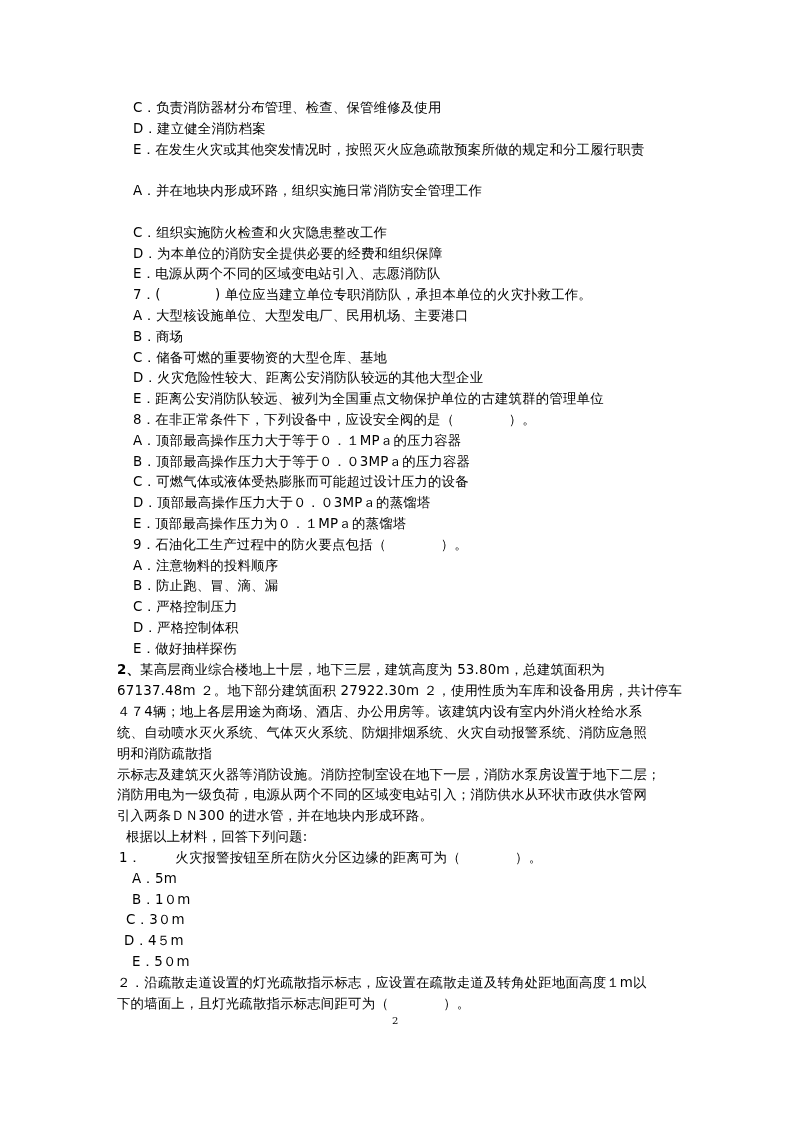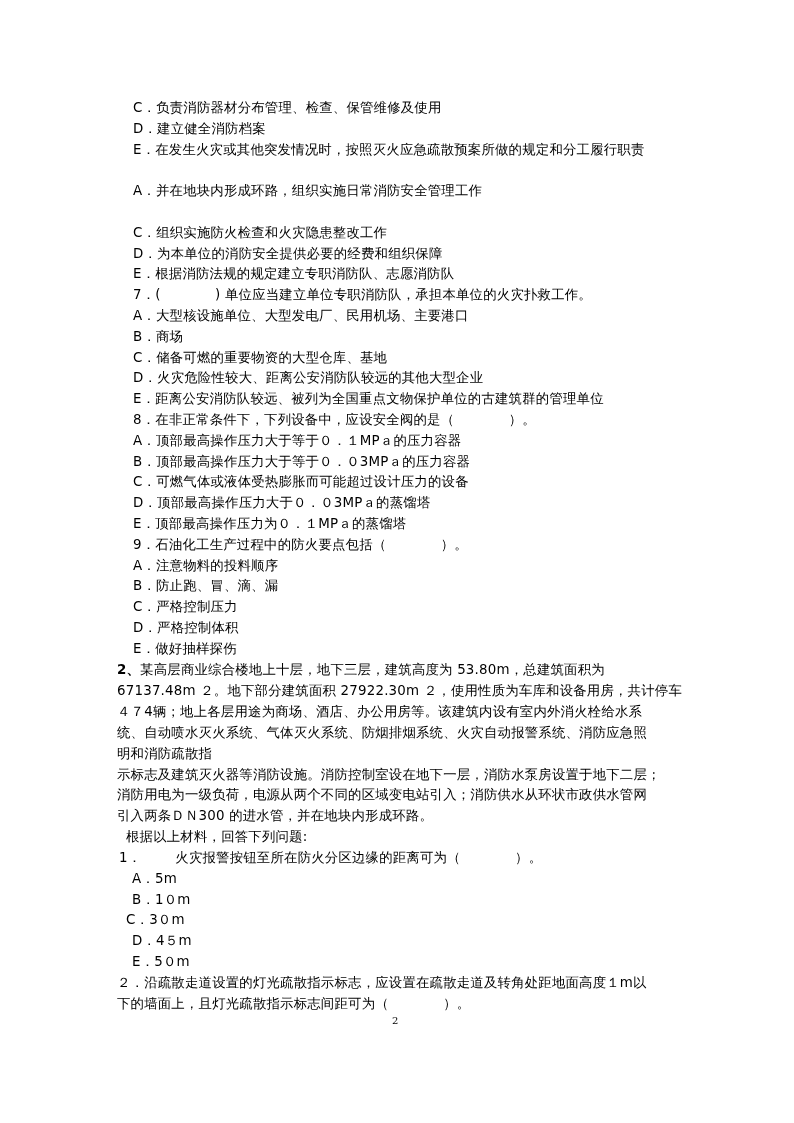--- a/index.html
+++ b/index.html
@@ -17,21 +17,21 @@
 <body>
 
 <div class="page">
 
   <div class="line opt" style="top:99px">C．负责消防器材分布管理、检查、保管维修及使用</div>
   <div class="line opt" style="top:120px">D．建立健全消防档案</div>
   <div class="line opt" style="top:141px">E．在发生火灾或其他突发情况时，按照灭火应急疏散预案所做的规定和分工履行职责</div>
   <div class="line opt" style="top:182px">A．并在地块内形成环路，组织实施日常消防安全管理工作</div>
   <div class="line opt" style="top:224px">C．组织实施防火检查和火灾隐患整改工作</div>
   <div class="line opt" style="top:245px">D．为本单位的消防安全提供必要的经费和组织保障</div>
-  <div class="line opt" style="top:265px">E．根据消防法规的规定建立专职消防队、志愿消防队</div>
+  <div class="line opt" style="top:265px">E．电源从两个不同的区域变电站引入、志愿消防队</div>
   <div class="line q" style="top:286px">7．(　　　　) 单位应当建立单位专职消防队，承担本单位的火灾扑救工作。</div>
   <div class="line opt" style="top:307px">A．大型核设施单位、大型发电厂、民用机场、主要港口</div>
   <div class="line opt" style="top:328px">B．商场</div>
   <div class="line opt" style="top:349px">C．储备可燃的重要物资的大型仓库、基地</div>
   <div class="line opt" style="top:369px">D．火灾危险性较大、距离公安消防队较远的其他大型企业</div>
   <div class="line opt" style="top:390px">E．距离公安消防队较远、被列为全国重点文物保护单位的古建筑群的管理单位</div>
   <div class="line q" style="top:411px">8．在非正常条件下，下列设备中，应设安全阀的是（　　　　）。</div>
   <div class="line opt" style="top:432px">A．顶部最高操作压力大于等于０．１MPａ的压力容器</div>
   <div class="line opt" style="top:453px">B．顶部最高操作压力大于等于０．０3MPａ的压力容器</div>
   <div class="line opt" style="top:473px">C．可燃气体或液体受热膨胀而可能超过设计压力的设备</div>
@@ -55,20 +55,20 @@
   <div class="line para" style="top:786px">消防用电为一级负荷，电源从两个不同的区域变电站引入；消防供水从环状市政供水管网</div>
   <div class="line para" style="top:807px">引入两条ＤＮ300 的进水管，并在地块内形成环路。</div>
   <div class="line" style="top:828px; left:126px">根据以上材料，回答下列问题:</div>
 
   <div class="line" style="top:849px; left:119px">
     <span>1．</span><span style="display:inline-block; width:34px"></span><span>火灾报警按钮至所在防火分区边缘的距离可为（　　　　）。</span>
   </div>
   <div class="line" style="top:870px; left:132px">A．5m</div>
   <div class="line" style="top:891px; left:132px">B．1０m</div>
   <div class="line" style="top:911px; left:126px">C．3０m</div>
-  <div class="line" style="top:932px; left:132px">D．4５m</div>
+  <div class="line" style="top:932px; left:124px">D．4５m</div>
   <div class="line" style="top:953px; left:132px">E．5０m</div>
 
   <div class="line para" style="top:974px">２．沿疏散走道设置的灯光疏散指示标志，应设置在疏散走道及转角处距地面高度１m以</div>
   <div class="line para" style="top:995px">下的墙面上，且灯光疏散指示标志间距可为（　　　　）。</div>
 
   <div class="pagenum">2</div>
 </div>
 
 </body></html>

